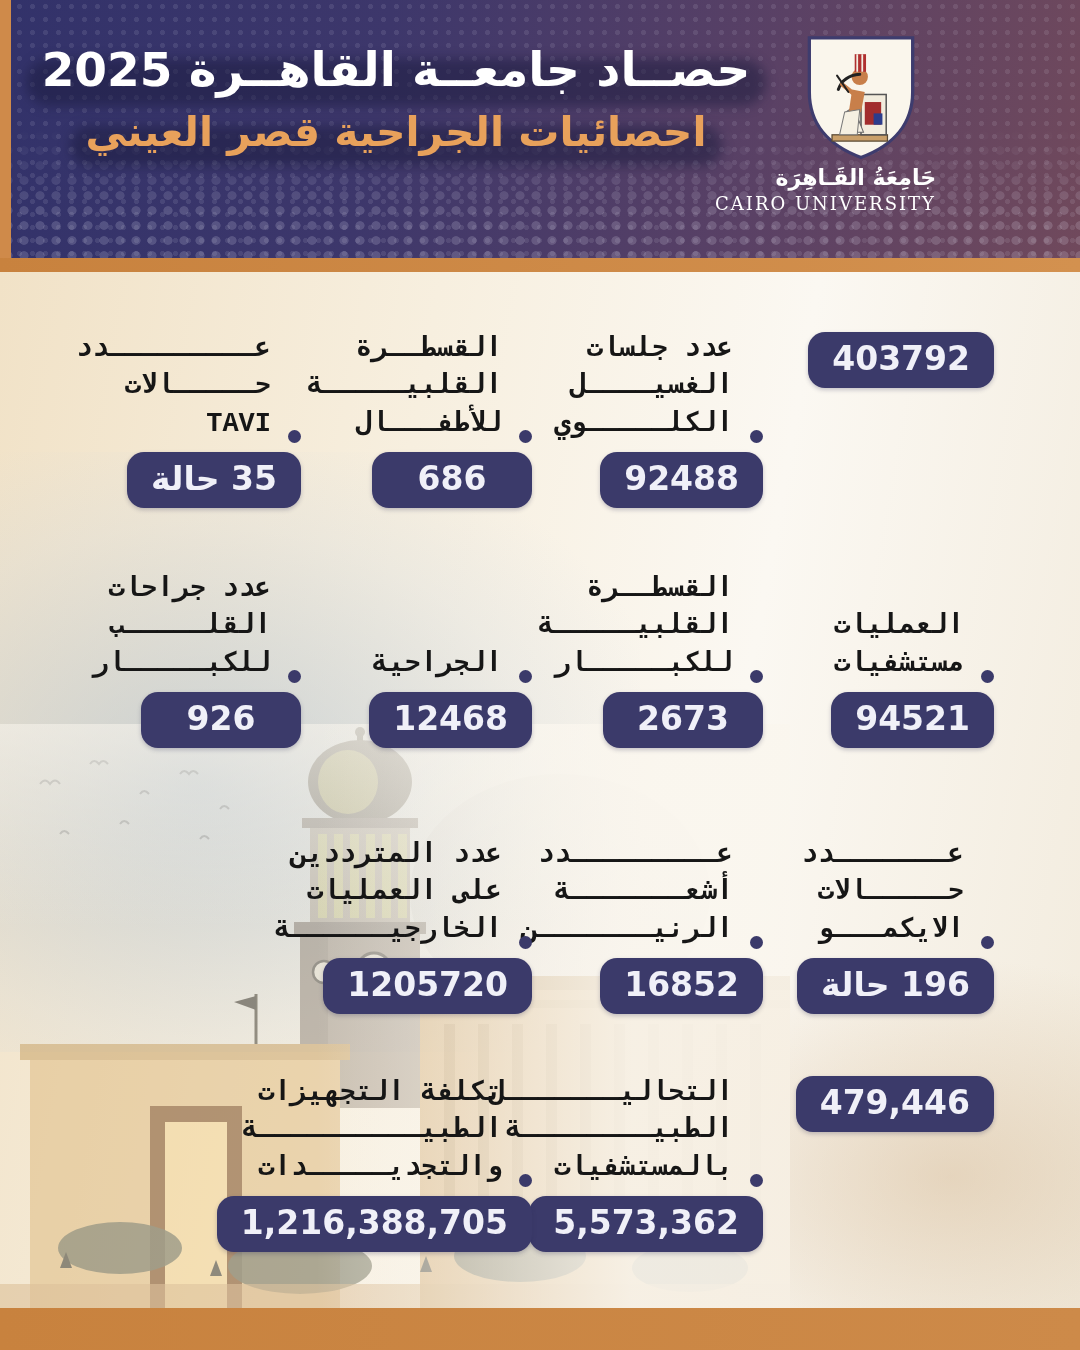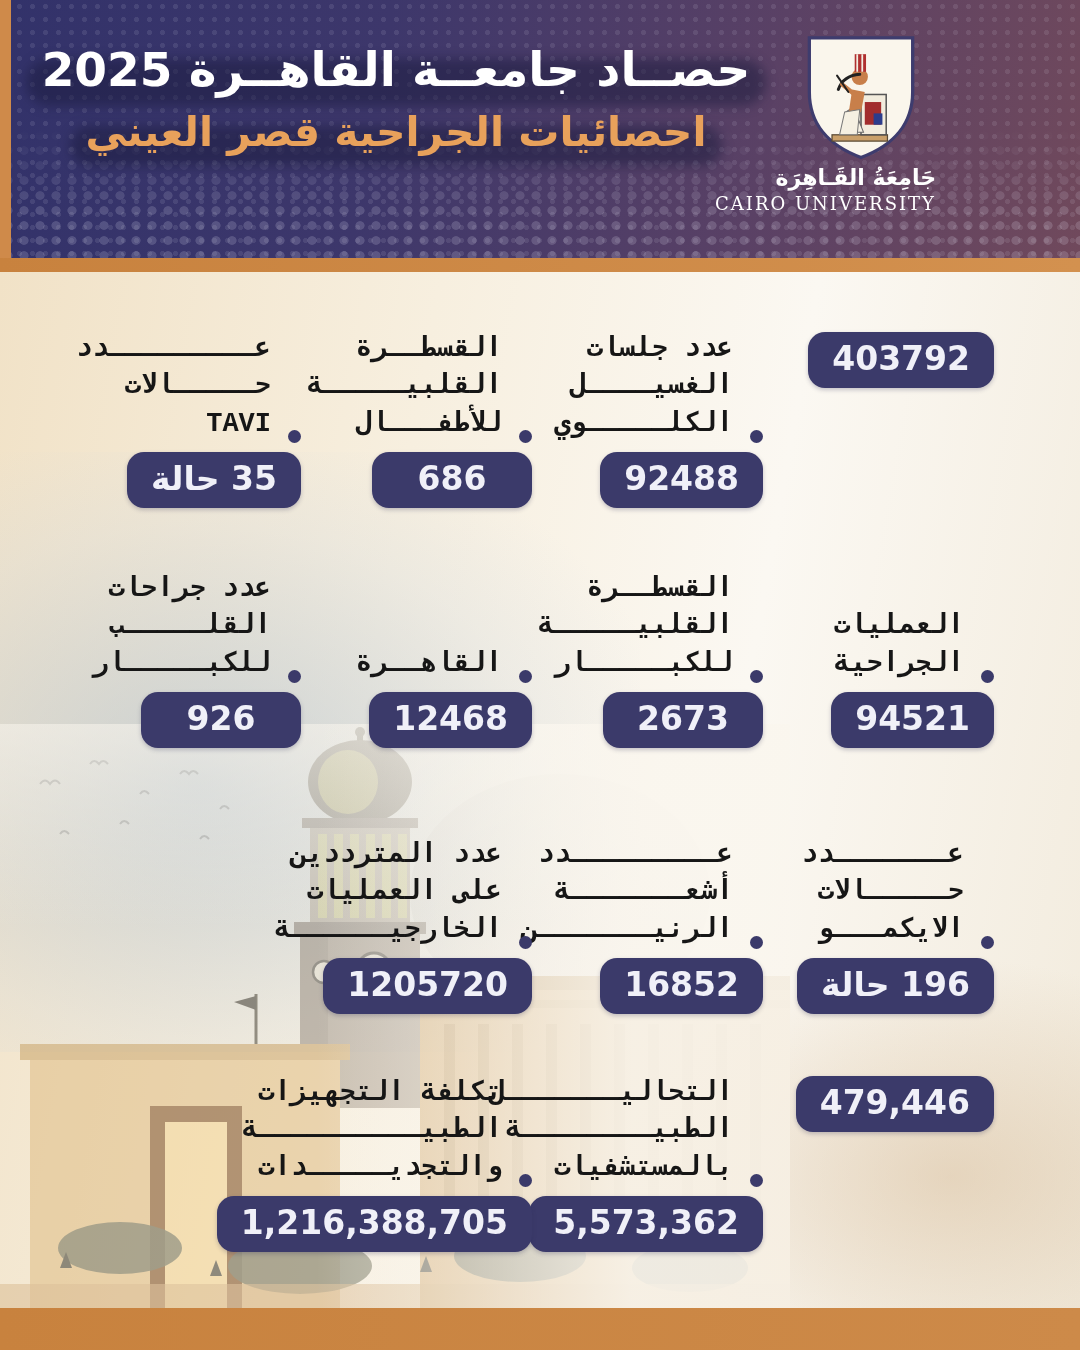--- a/index.html
+++ b/index.html
@@ -225,21 +225,21 @@
       </div>
 
       <div class="stat-row row-2">
         <div class="stat">
           <div class="stat-head">
             <div class="marker">
                 <span class="dot"></span>
                 <span class="vline"></span>
               </div>
             <div class="stat-label">العمليات
-الجراحية</div>
+مستشفيات</div>
           </div>
           <span class="pill">94521</span>
         </div>
         <div class="stat">
           <div class="stat-head">
             <div class="marker">
                 <span class="dot"></span>
                 <span class="vline"></span>
               </div>
             <div class="stat-label">القسطــرة
@@ -247,21 +247,21 @@
 للكبـــــار</div>
           </div>
           <span class="pill">2673</span>
         </div>
         <div class="stat">
           <div class="stat-head">
             <div class="marker">
                 <span class="dot"></span>
                 <span class="vline"></span>
               </div>
-            <div class="stat-label">القاهــرة</div>
+            <div class="stat-label">الجراحية</div>
           </div>
           <span class="pill">12468</span>
         </div>
         <div class="stat">
           <div class="stat-head">
             <div class="marker">
                 <span class="dot"></span>
                 <span class="vline"></span>
               </div>
             <div class="stat-label">عدد جراحات

